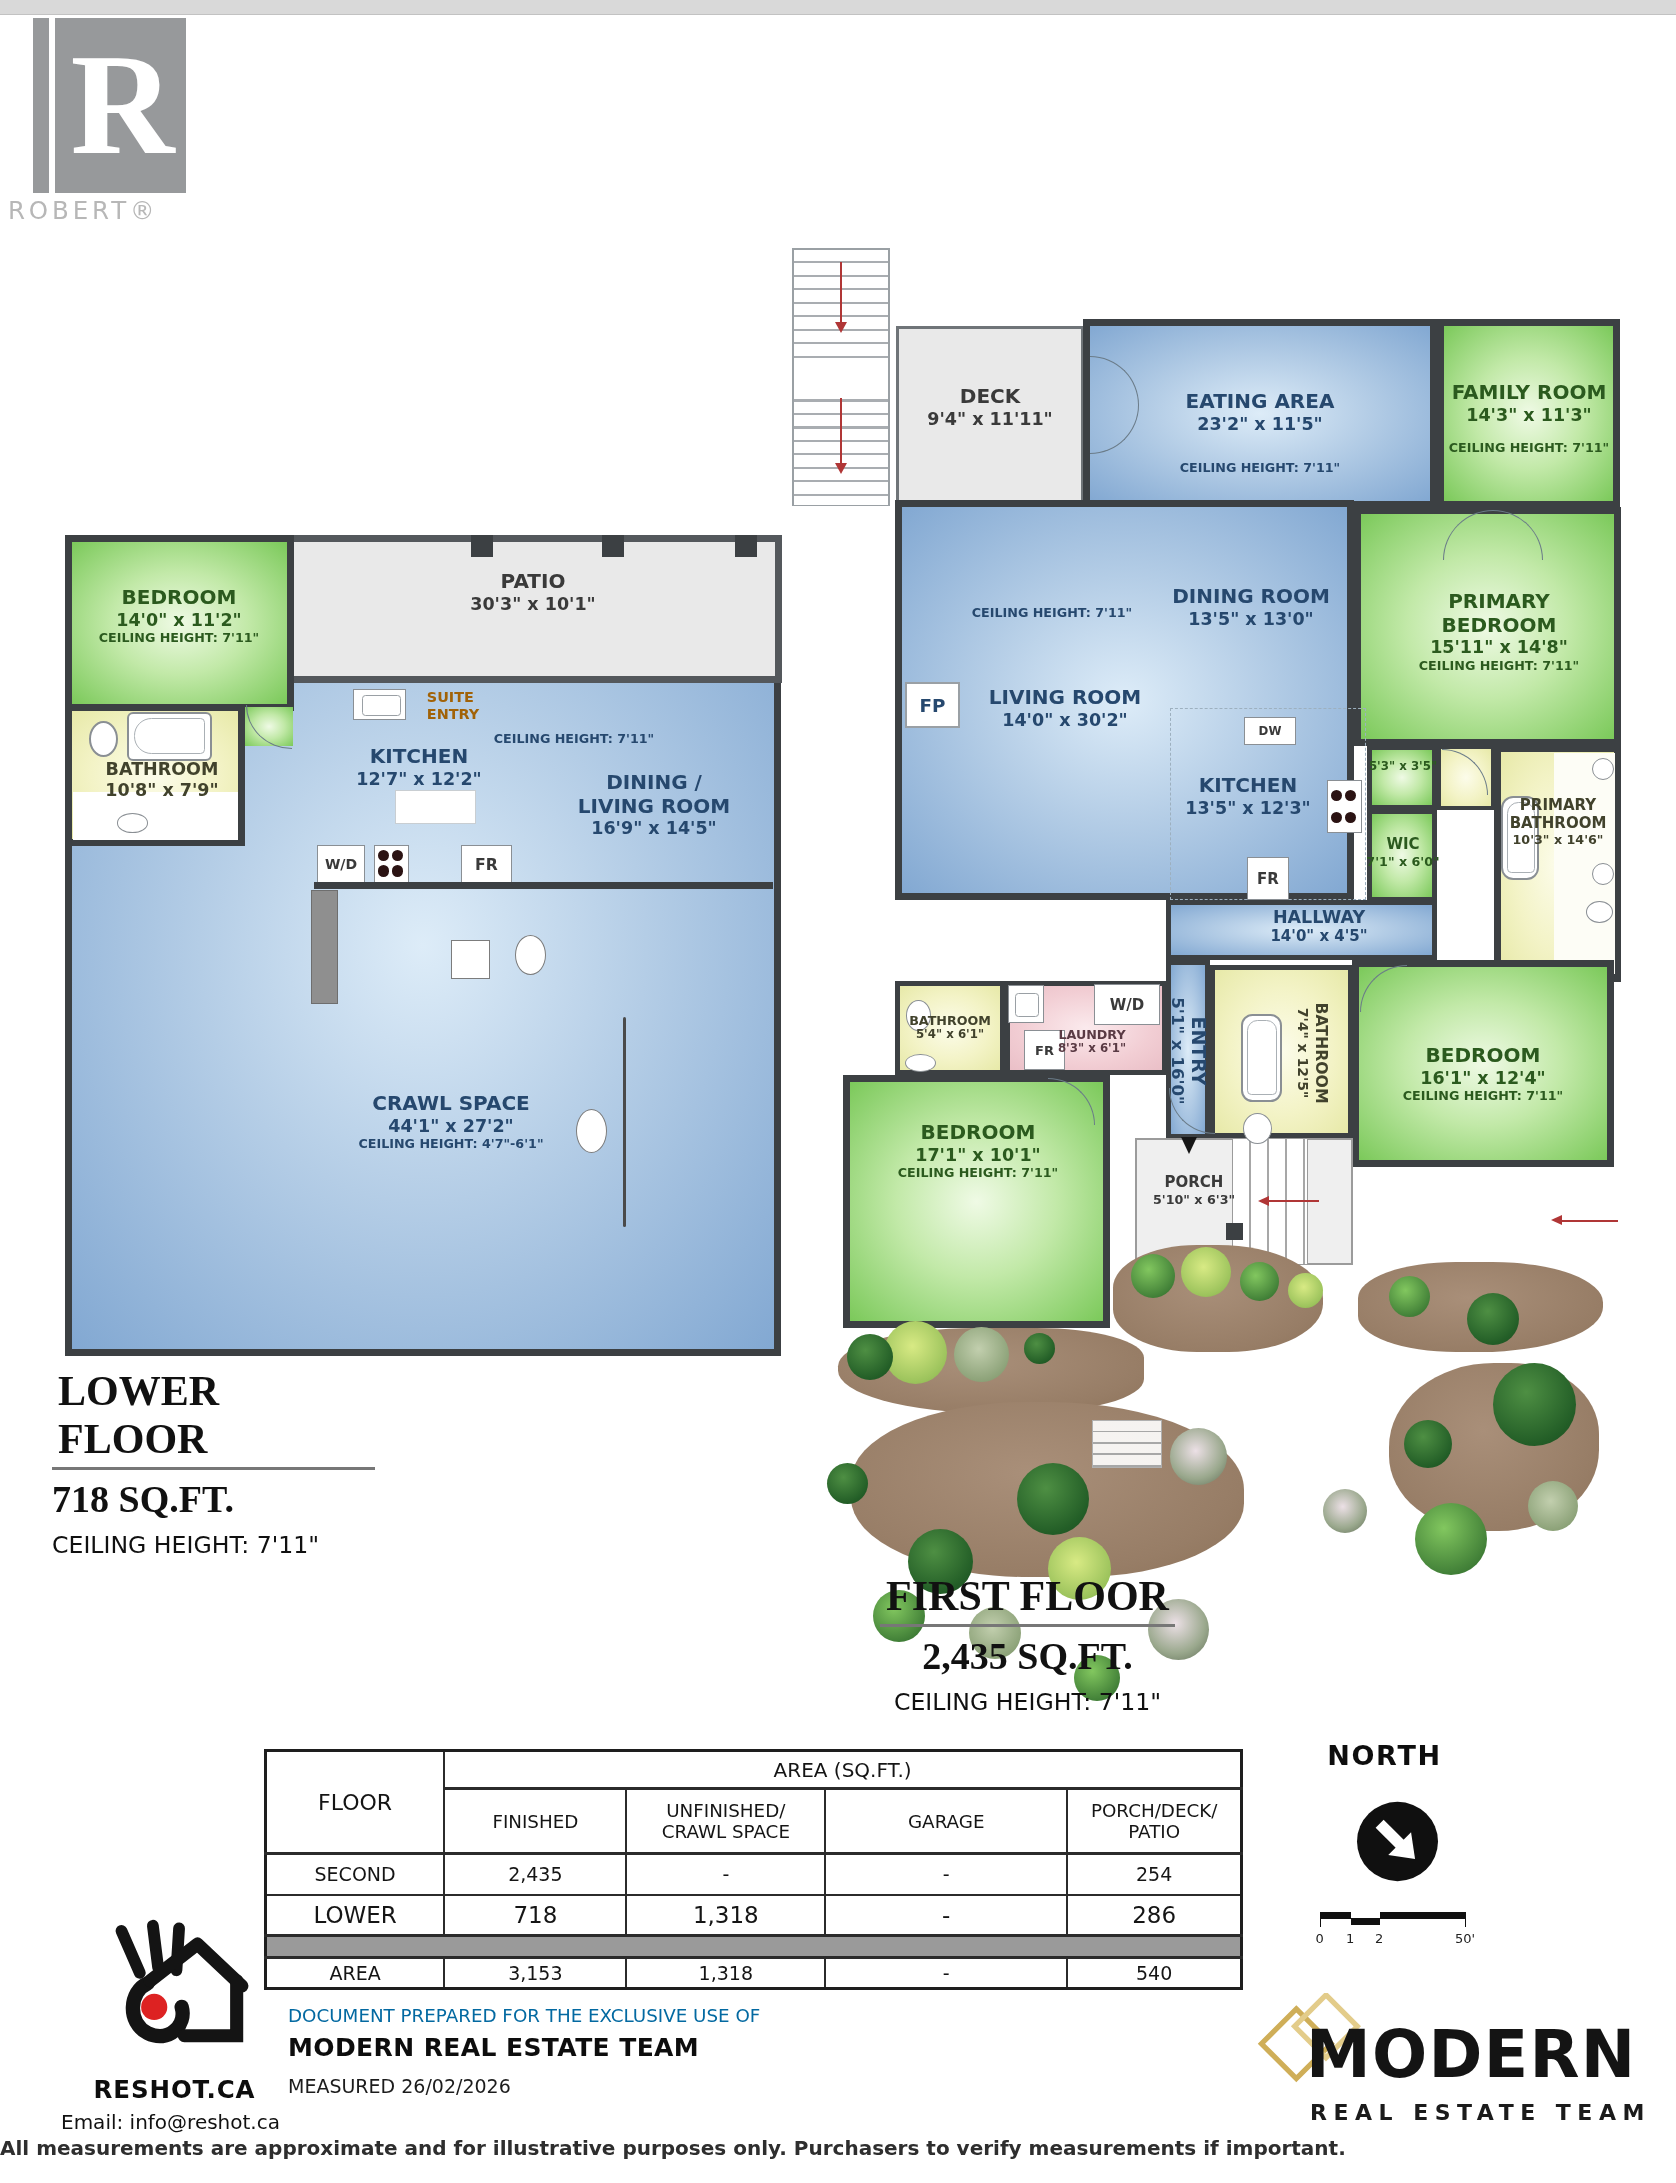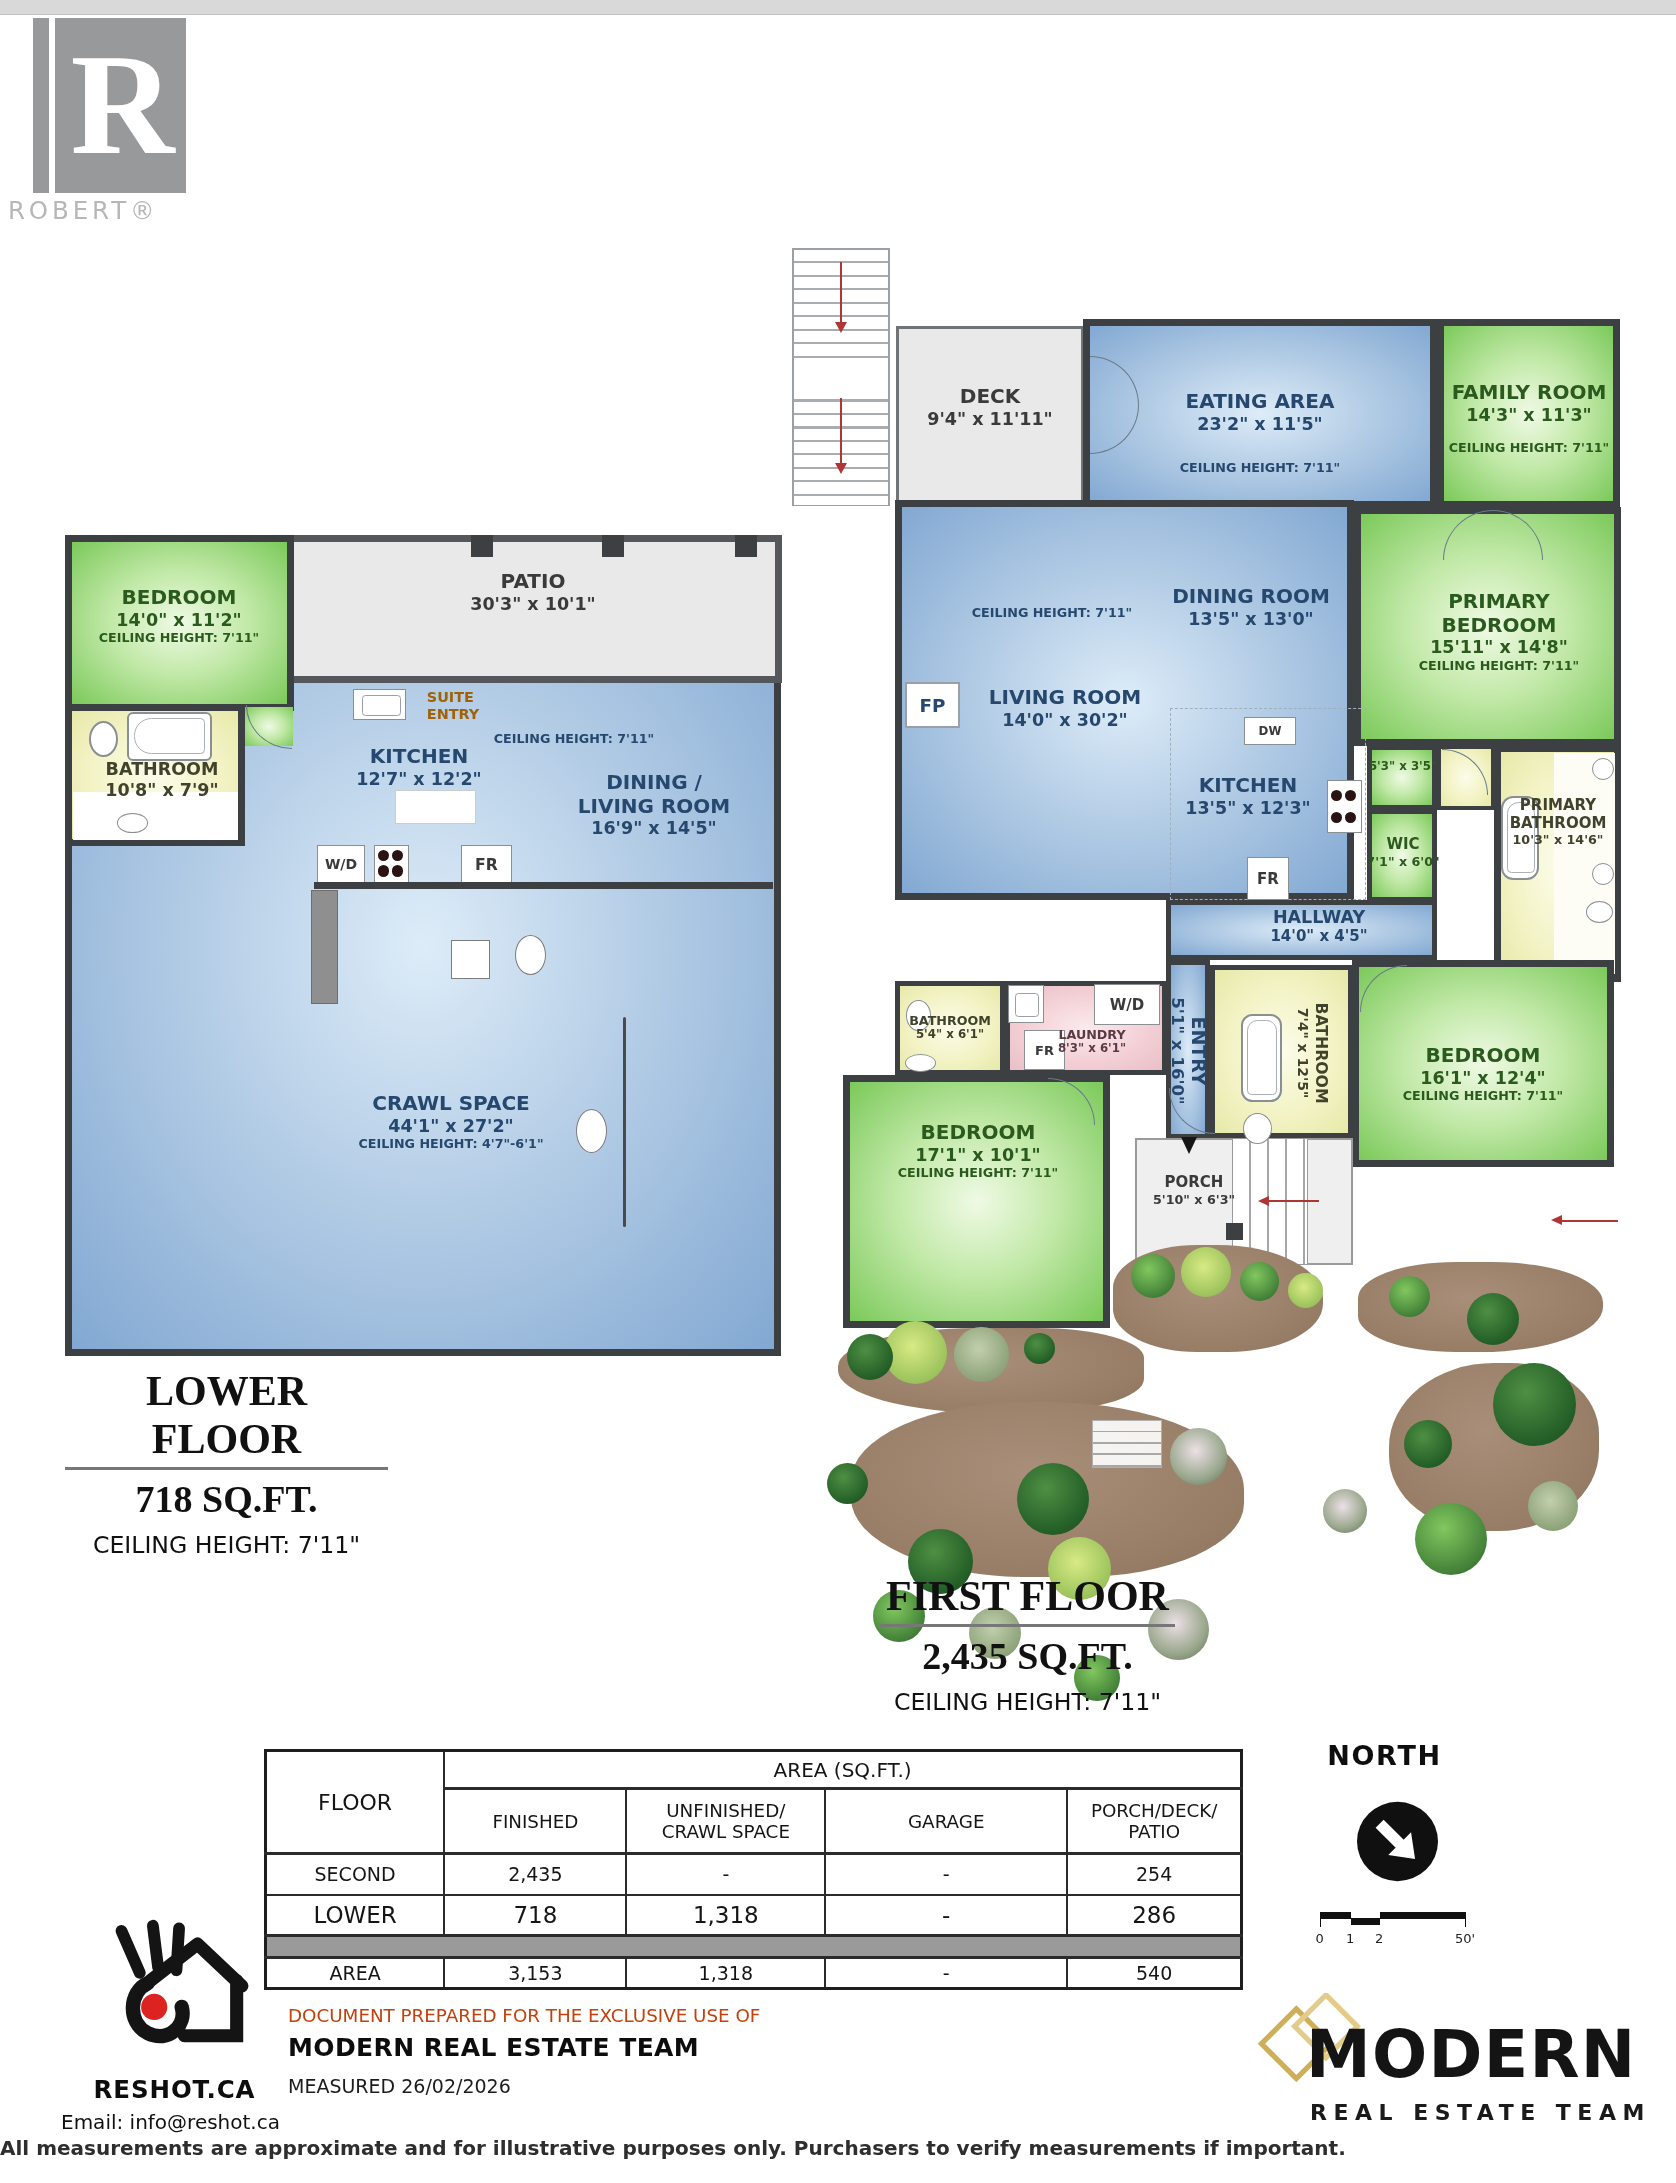--- a/index.html
+++ b/index.html
@@ -135,21 +135,21 @@
       <div class="l1">LIVING ROOM</div>
       <div class="l2">16'9" x 14'5"</div>
     </div>
     <div class="lbl c-blue" style="left:386px;top:587px;">
       <div class="l1">CRAWL SPACE</div>
       <div class="l2">44'1" x 27'2"</div>
       <div class="l3">CEILING HEIGHT: 4'7"-6'1"</div>
     </div>
   </div>
 
-  <div class="abs" style="left:65px;top:1367px;width:323px;text-align:center;">
+  <div class="abs" style="left:52px;top:1367px;width:323px;text-align:left;">
     <div><span class="serifhead" style="font-size:42px;display:inline-block;border-bottom:3.1px solid #777;padding:0 6.1px 4.4px 6.1px;">LOWER FLOOR</span></div>
     <div class="serifhead" style="font-size:38px;margin-top:7px;">718 SQ.FT.</div>
     <div style="font-size:23.6px;color:#101010;margin-top:9.6px;font-family:'DejaVu Sans',sans-serif;">CEILING HEIGHT: 7'11"</div>
   </div>
 
   <div class="abs" style="left:786px;top:245px;width:891px;height:1349px;">
 
     <div class="abs" style="left:5.7px;top:2.6px;width:98px;height:258px;background:#fff;border:2.2px solid #9aa0a4;box-sizing:border-box;">
       <div class="treads" style="top:0;height:111px;"></div>
       <div class="treads" style="top:138px;height:117px;"></div>
@@ -430,21 +430,21 @@
         <path d="M28,52 C14,58 12,82 28,90 C44,98 58,84 54,70" stroke-width="11"></path>
         <path d="M30,50 L66,22 L100,54" stroke-width="10" stroke-linejoin="round"></path>
         <path d="M96,50 L96,92 L56,92" stroke-width="10"></path>
       </g>
       <circle cx="33" cy="70" r="10" fill="#dd2222"></circle>
     </svg>
   </div>
   <div class="abs" style="left:74px;top:2075px;width:201px;text-align:center;font-size:24.5px;font-weight:bold;color:#0d0d0d;letter-spacing:0.9px;">RESHOT.CA</div>
   <div class="abs" style="left:61px;top:2110px;width:279px;font-size:20px;color:#111;">Email: info@reshot.ca</div>
 
-  <div class="abs" style="left:288px;top:2005px;width:655px;font-size:18.3px;color:#c2410c;">DOCUMENT PREPARED FOR THE EXCLUSIVE USE OF</div>
+  <div class="abs" style="left:288px;top:2005px;width:655px;font-size:18.3px;color:#0369a1;">DOCUMENT PREPARED FOR THE EXCLUSIVE USE OF</div>
   <div class="abs" style="left:288px;top:2033px;width:655px;font-size:25px;font-weight:bold;color:#0d0d0d;letter-spacing:0.4px;">MODERN REAL ESTATE TEAM</div>
   <div class="abs" style="left:288px;top:2075px;width:524px;font-size:19px;color:#1c1c1c;">MEASURED 26/02/2026</div>
 
   <div class="abs" style="left:1251px;top:1993px;width:428px;height:140px;">
     <svg class="abs" style="left:0;top:0;" width="122" height="105" viewBox="0 0 140 120">
       <path d="M52,18 L92,58 L52,98 L12,58 Z" fill="none" stroke="#cfae58" stroke-width="6"></path>
       <path d="M86,2 L122,38 L86,74 L50,38 Z" fill="none" stroke="#e3cc8a" stroke-width="6"></path>
     </svg>
     <div class="abs" style="left:55px;top:24px;font-size:65px;font-weight:bold;color:#141414;letter-spacing:1.3px;font-family:'DejaVu Sans',sans-serif;">MODERN</div>
     <div class="abs" style="left:59px;top:107px;font-size:22px;font-weight:bold;color:#1b1b1b;letter-spacing:6.5px;">REAL ESTATE TEAM</div>

